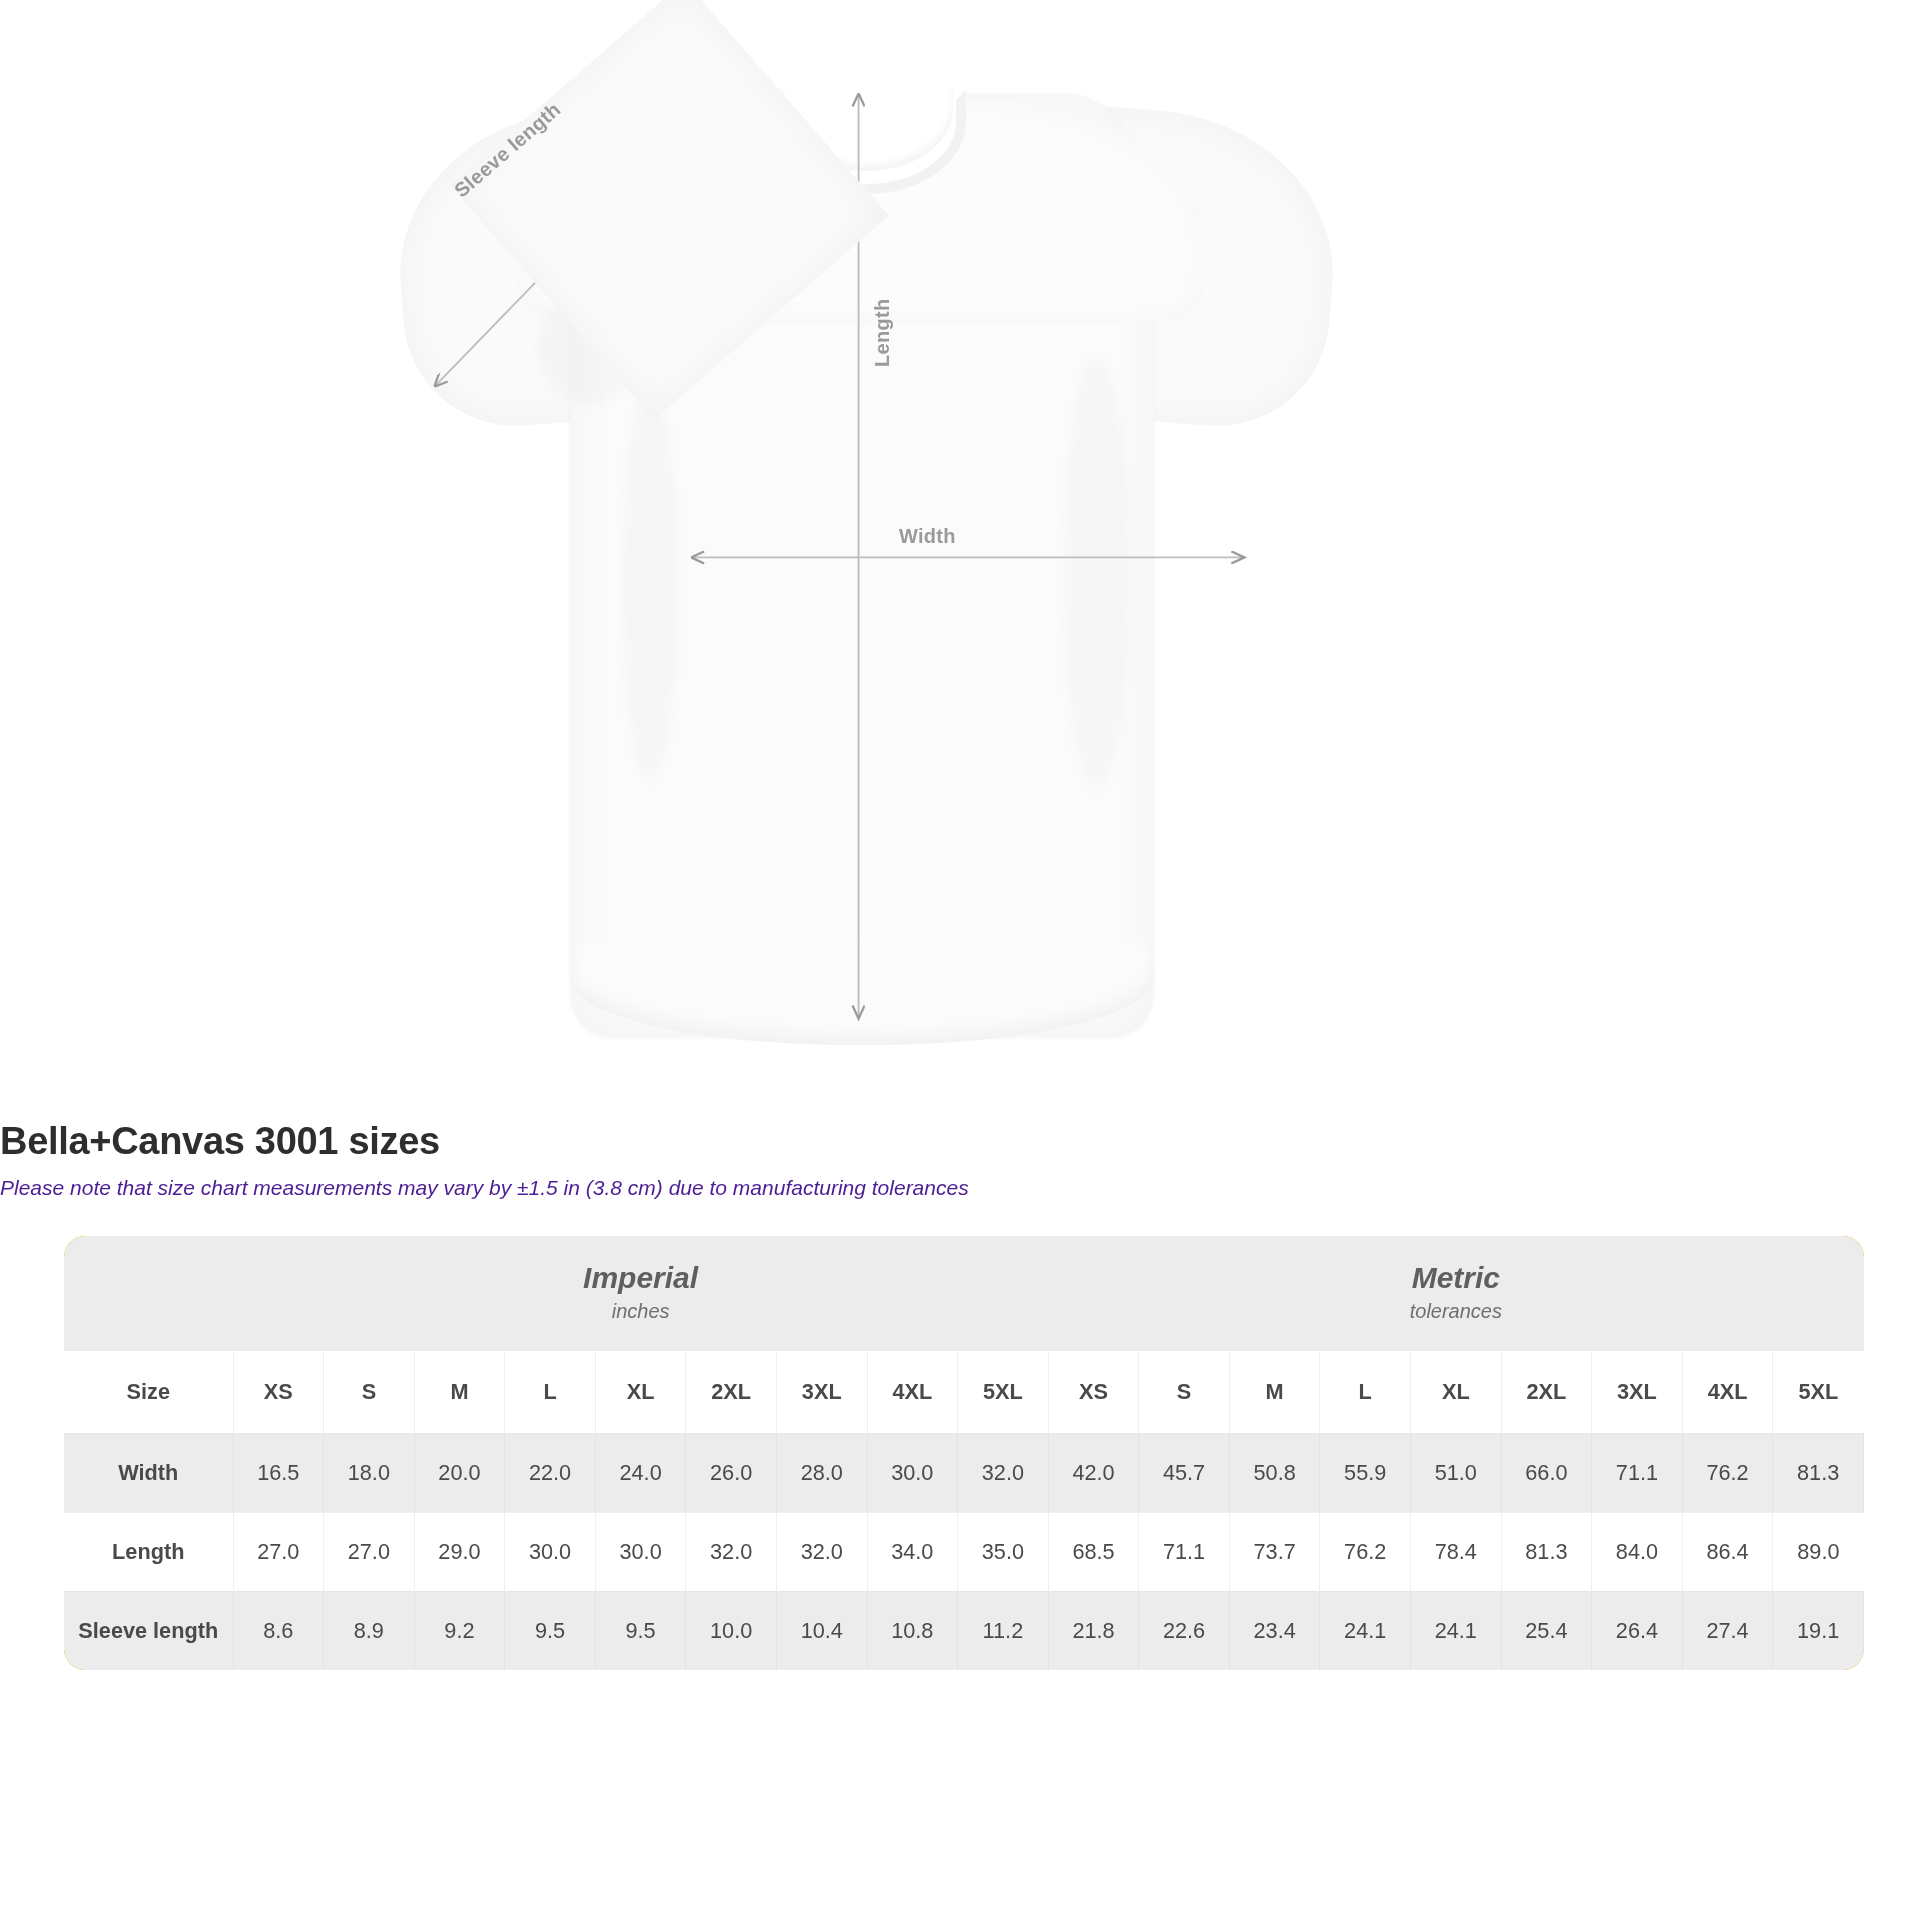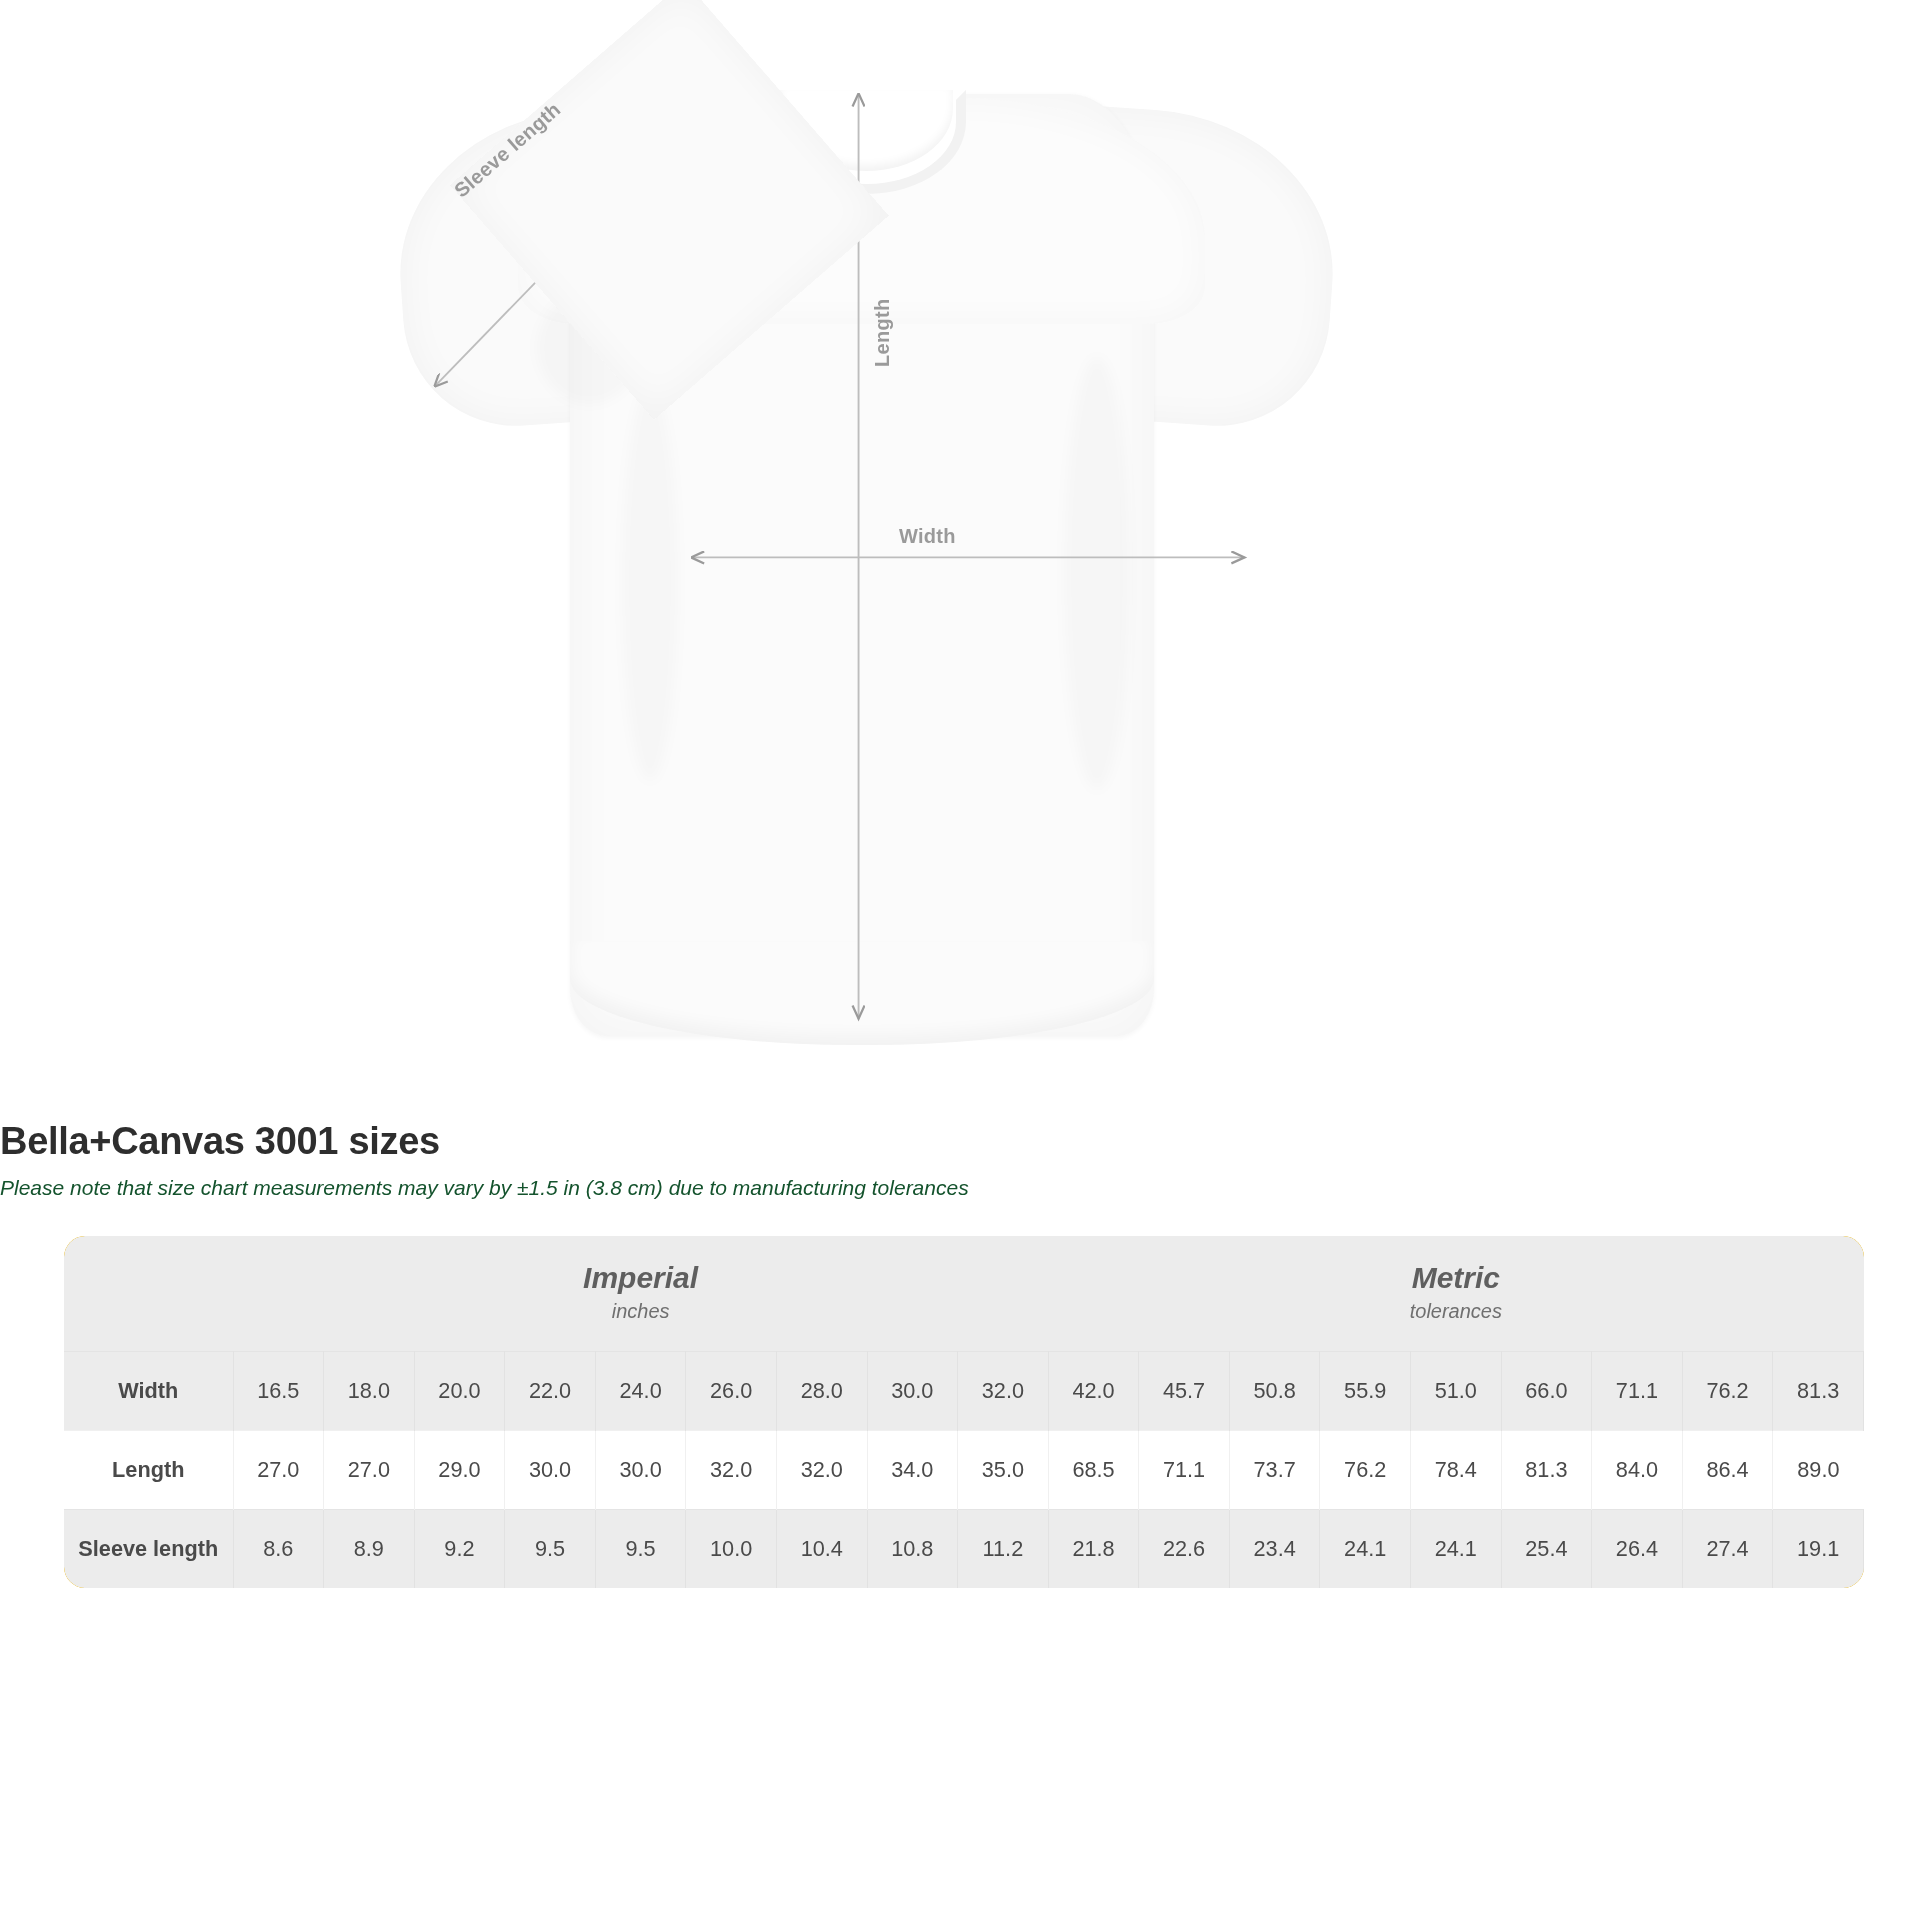--- a/index.html
+++ b/index.html
@@ -147,21 +147,21 @@
   }
   .chart-title {
     font-size: 38px;
     font-weight: bold;
     color: #2e2e2e;
     letter-spacing: -0.3px;
   }
   .chart-note {
     font-size: 21px;
     font-style: italic;
-    color: #14532d;
+    color: #4c1d95;
     margin-top: 13px;
   }
 
   
   .table-wrap {
     margin: 36px 64px 0 64px;
     border-radius: 21px;
     overflow: hidden;
     background: #eab308;
   }
@@ -273,20 +273,41 @@
       <tr class="unit-row">
         <td class="corner-left"></td>
         <td colspan="9">
           <div class="unit-name">Imperial</div>
           <div class="unit-sub">inches</div>
         </td>
         <td colspan="9" class="corner-right">
           <div class="unit-name">Metric</div>
           <div class="unit-sub">tolerances</div>
         </td>
+      </tr>
+      <tr class="head-row">
+        <td class="first-col">Size</td>
+        <td>XS</td>
+        <td>S</td>
+        <td>M</td>
+        <td>L</td>
+        <td>XL</td>
+        <td>2XL</td>
+        <td>3XL</td>
+        <td>4XL</td>
+        <td>5XL</td>
+        <td>XS</td>
+        <td>S</td>
+        <td>M</td>
+        <td>L</td>
+        <td>XL</td>
+        <td>2XL</td>
+        <td>3XL</td>
+        <td>4XL</td>
+        <td>5XL</td>
       </tr>
 
       <tr class="data-row shaded">
         <td class="first-col row-label">Width</td>
         <td>16.5</td>
         <td>18.0</td>
         <td>20.0</td>
         <td>22.0</td>
         <td>24.0</td>
         <td>26.0</td>

